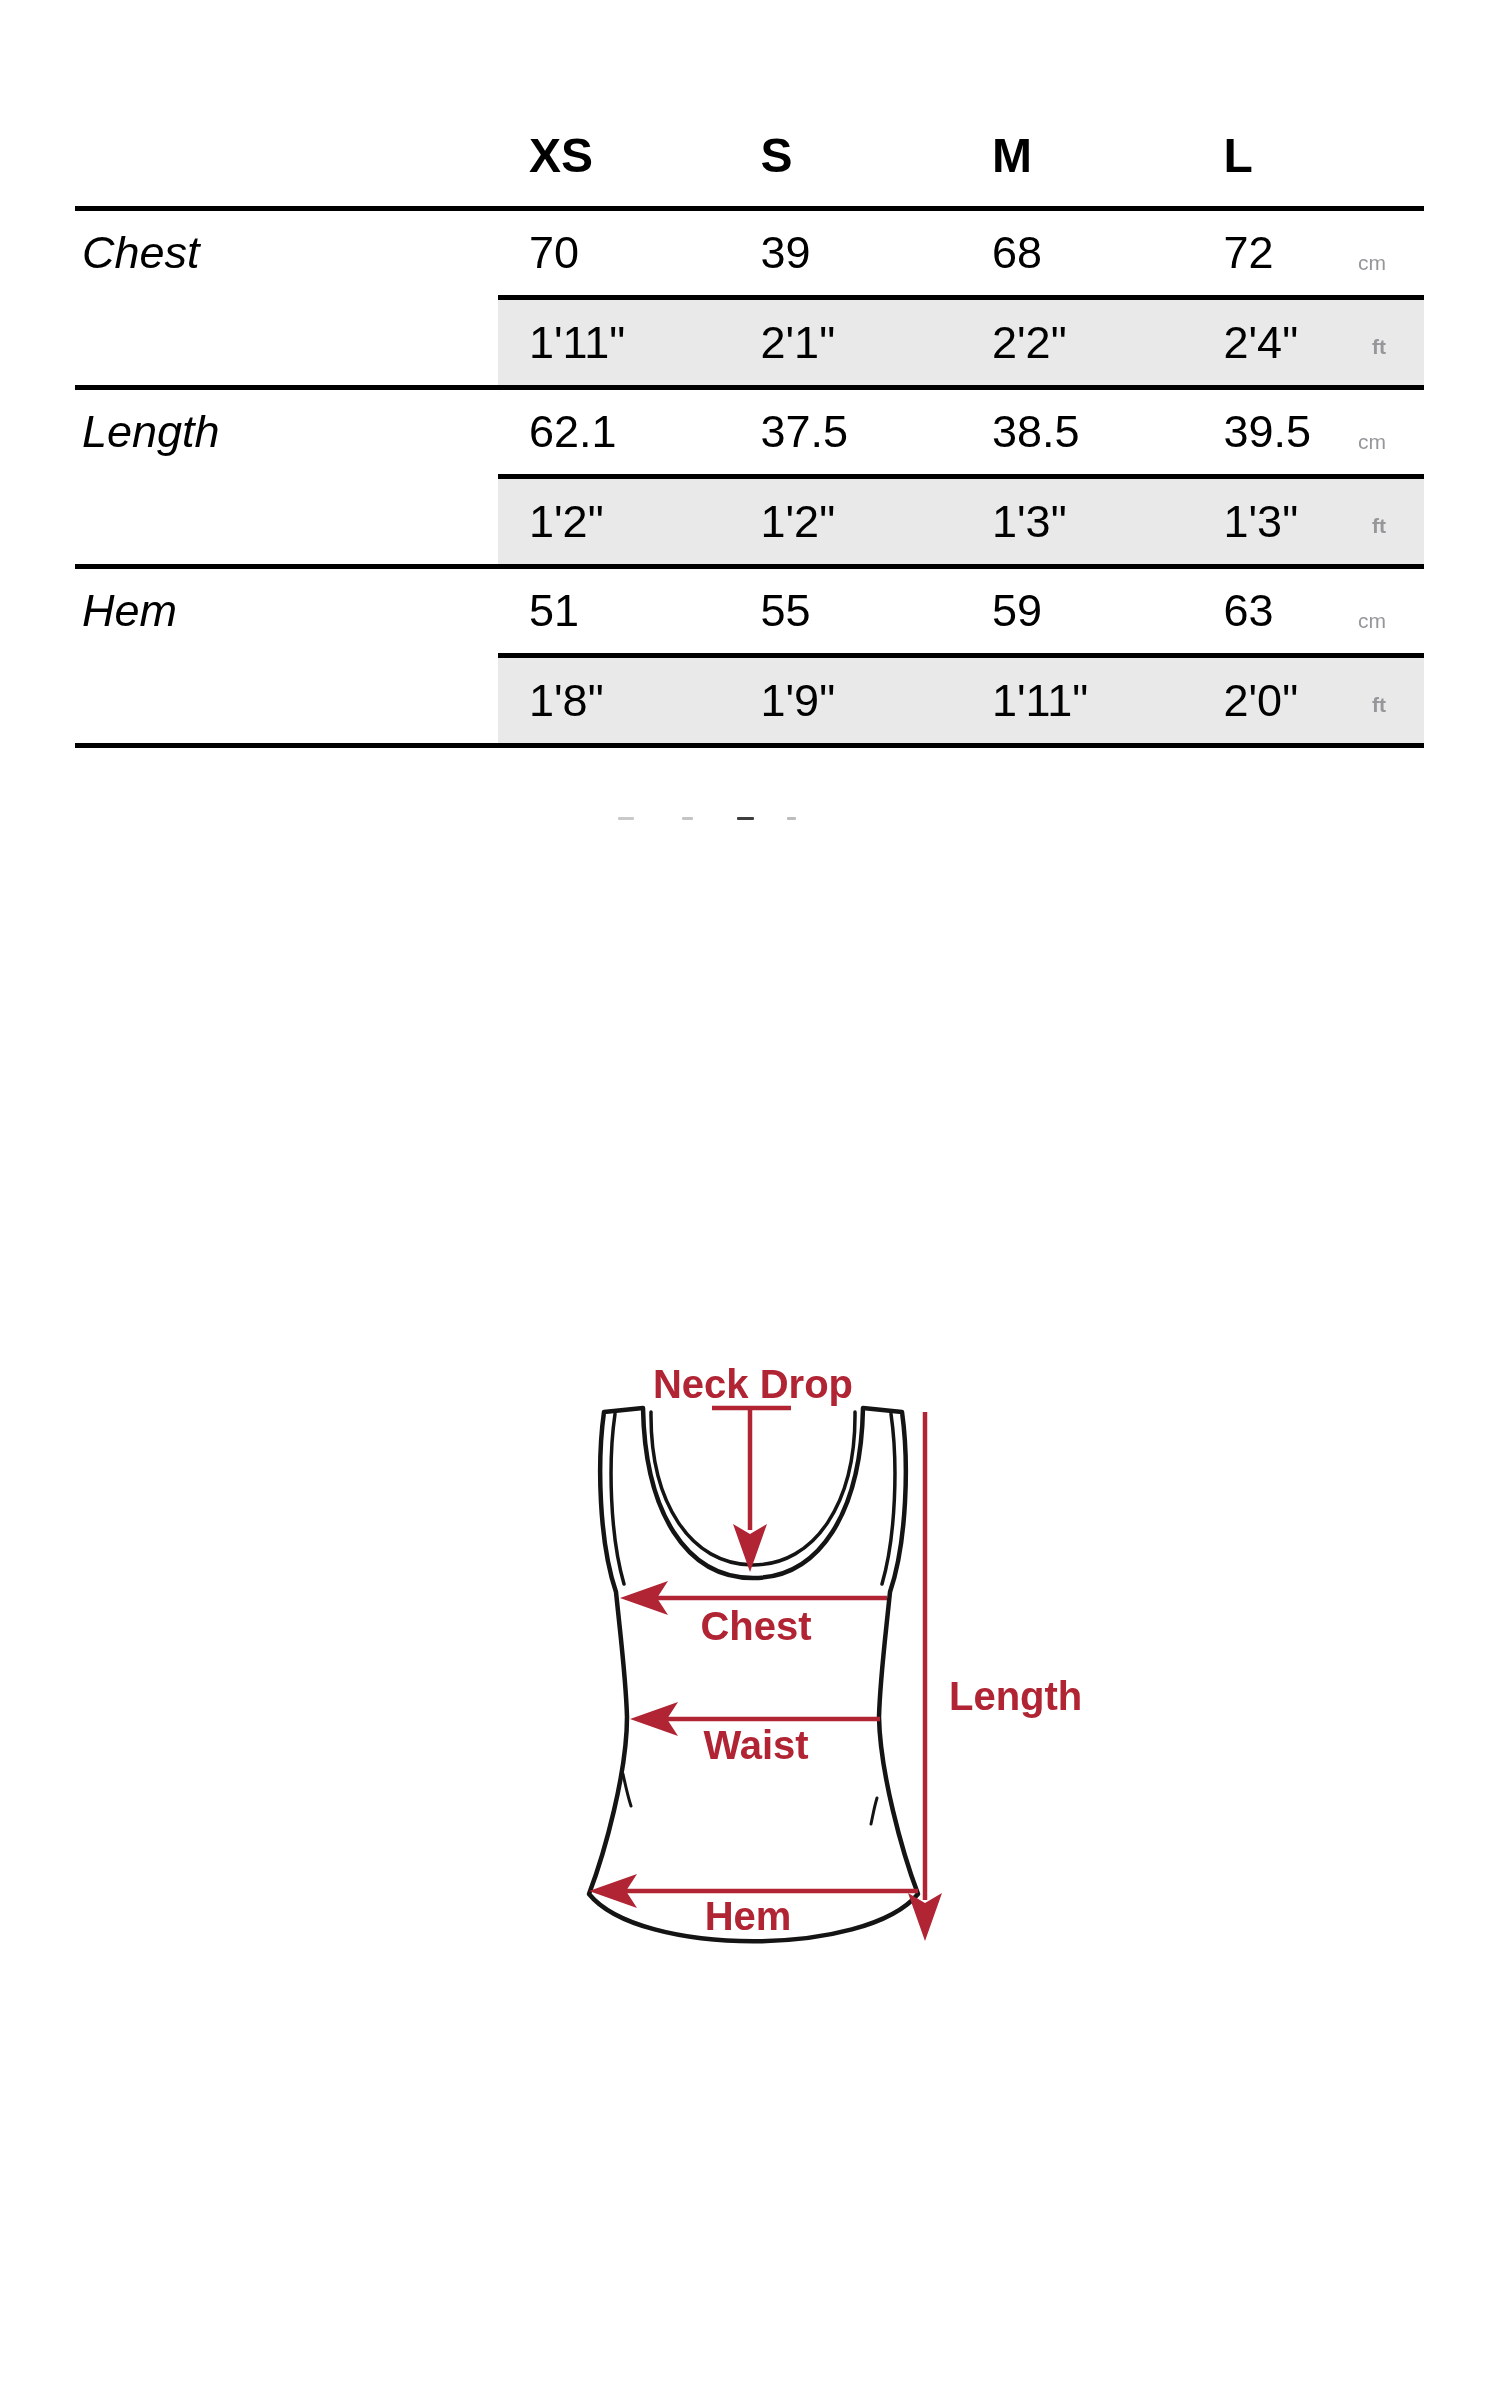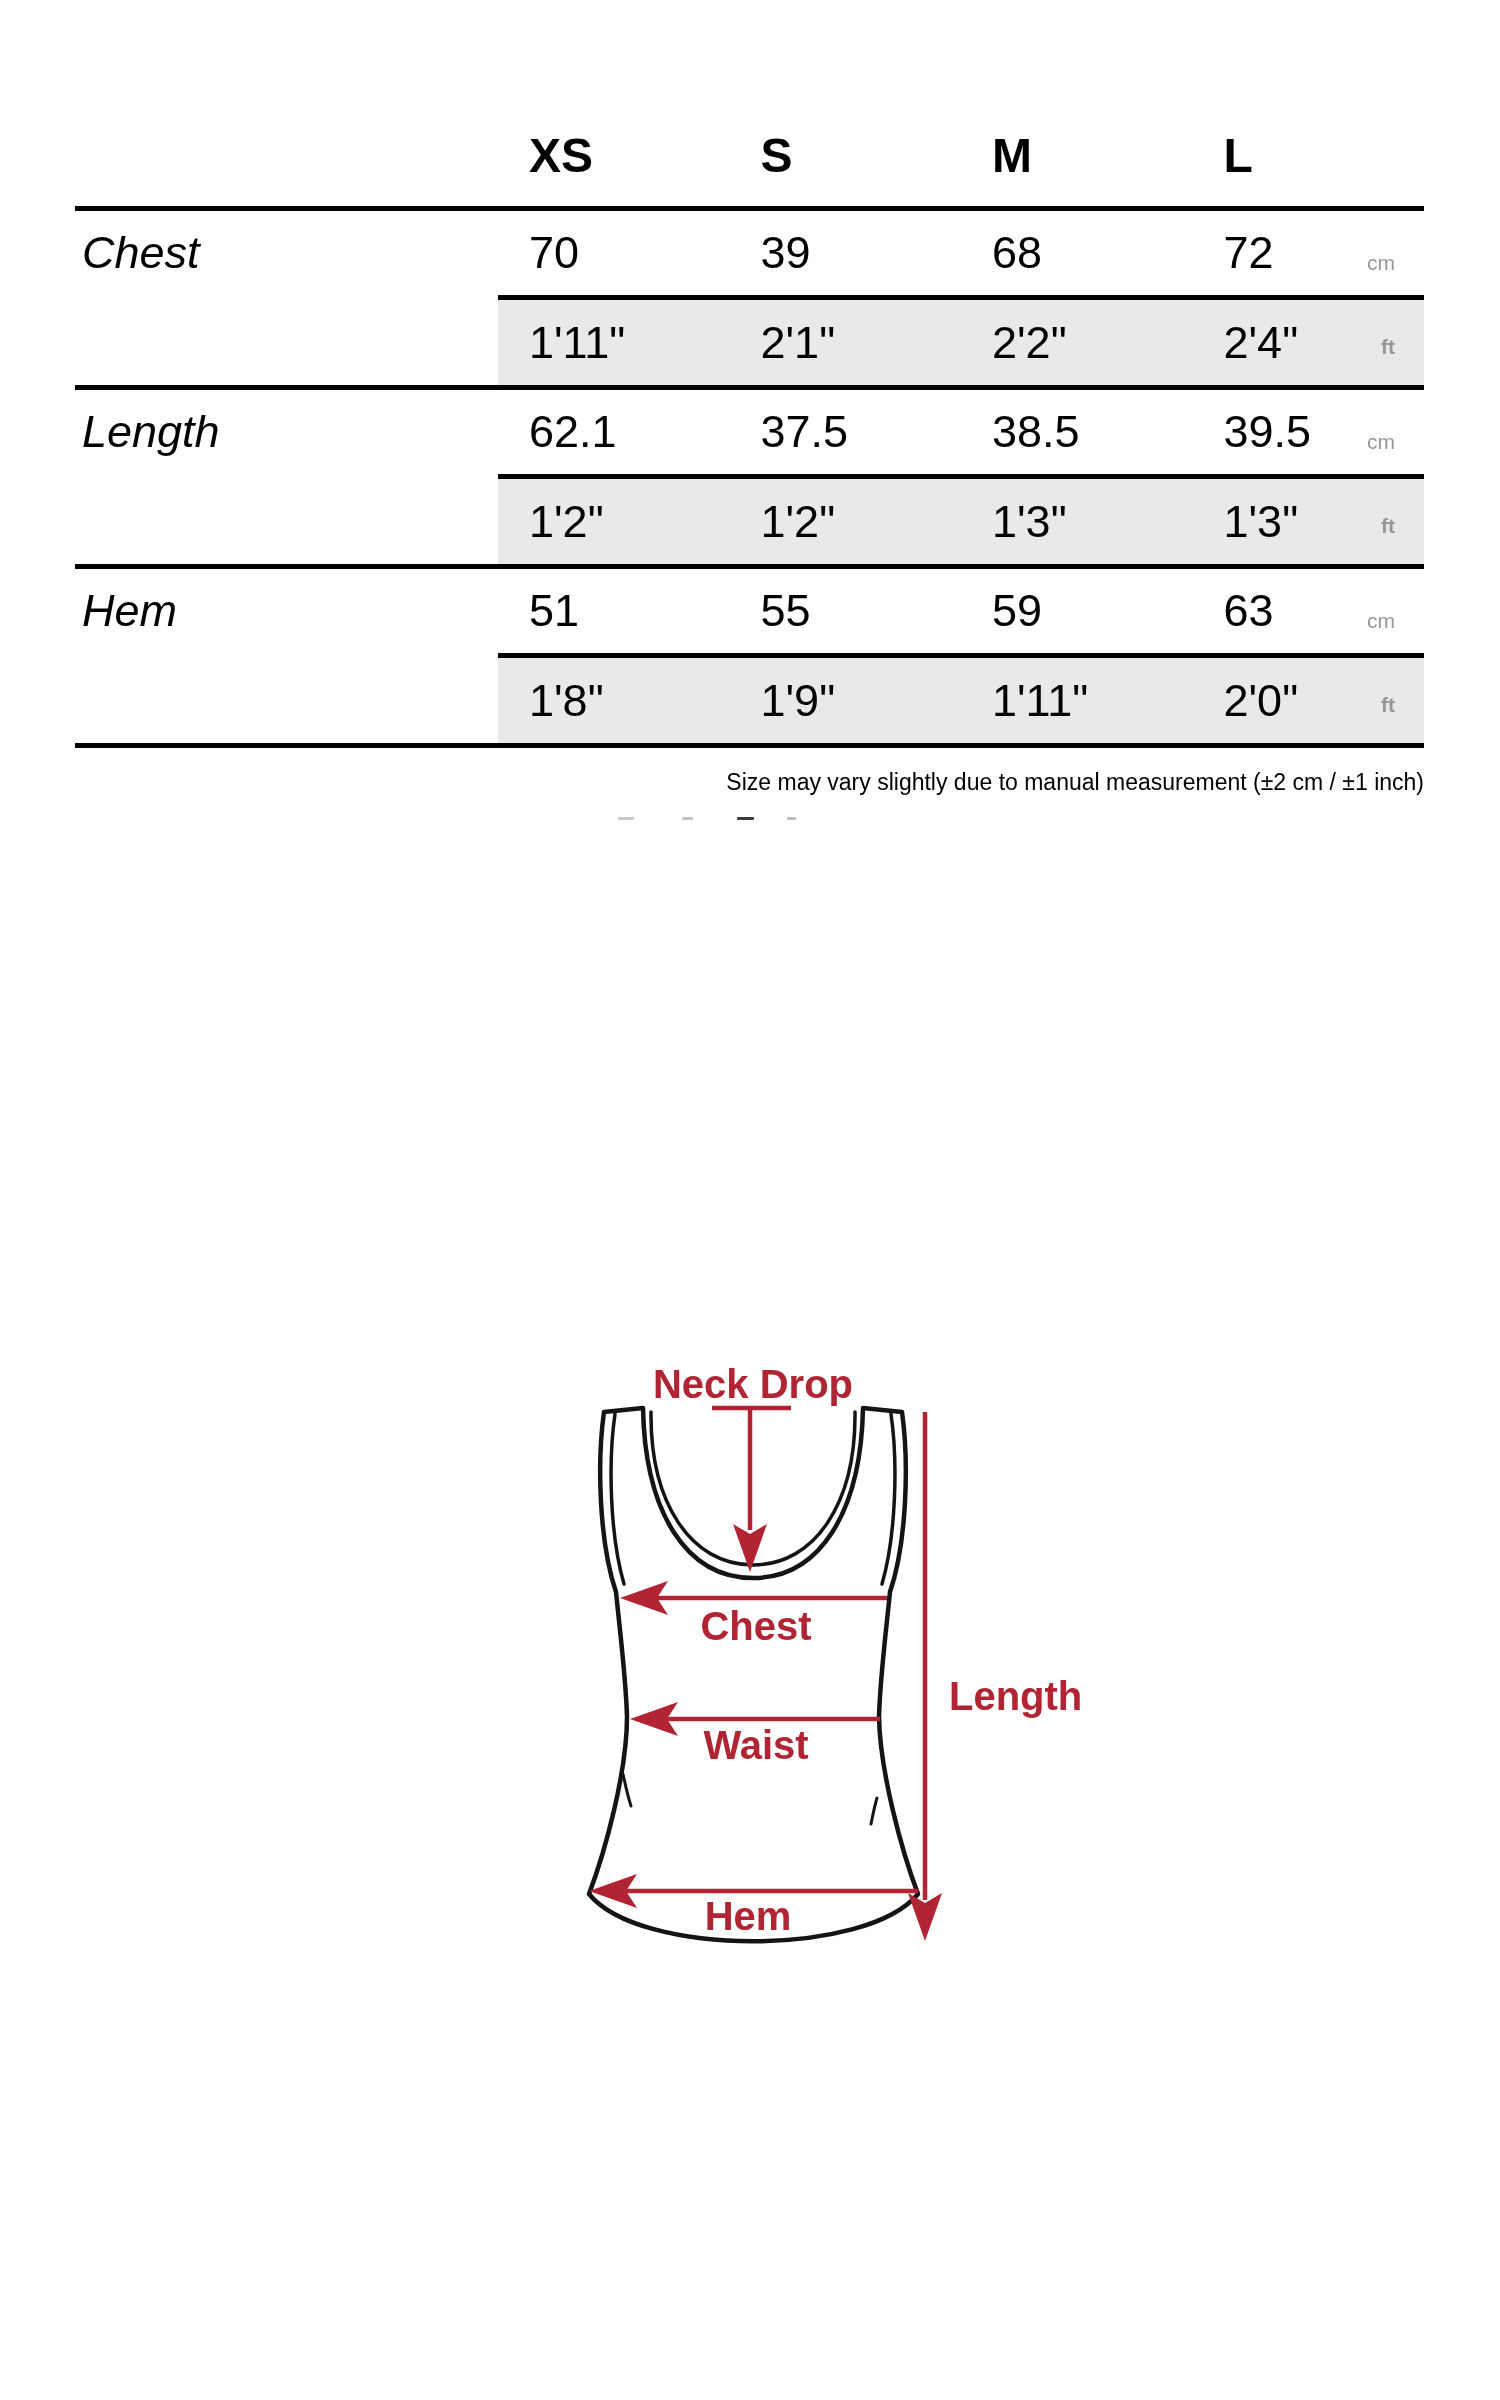--- a/index.html
+++ b/index.html
@@ -14,21 +14,21 @@
   .label-col{width:423px;flex:0 0 423px;box-sizing:border-box;padding-left:7px;}
   .data-col{width:231.5px;flex:0 0 231.5px;box-sizing:border-box;padding-left:31px;}
   .hdr-row .data-col{font-size:48px;font-weight:bold;color:#000;line-height:1;}
   .hr{height:5px;background:#000;}
   .cm-row{height:84px;display:flex;align-items:center;position:relative;}
   .cm-row .label-col{font-size:45px;font-style:italic;color:#000;}
   .cm-row .data-col{font-size:45px;color:#000;}
   .ft-band{margin-left:423px;width:926px;box-sizing:border-box;border-top:5px solid #000;background:#E9E9E9;}
   .ft-row{height:85px;display:flex;align-items:center;position:relative;}
   .ft-row .data-col{font-size:45px;color:#000;}
-  .unit{position:absolute;right:29px;font-size:21px;color:#97979B;}
+  .unit{position:absolute;right:38px;font-size:21px;color:#97979B;}
   .cm-row .unit{bottom:20px;}
   .ft-row .unit{bottom:26px;font-weight:bold;}
   .note-row{margin-top:21px;text-align:right;font-size:23px;color:#000;}
   
   .artifact{position:absolute;top:817px;left:0;width:1500px;height:4px;}
   .artifact span{position:absolute;top:0;height:3px;border-radius:1px;}
   .a1{left:618px;width:16px;background:#c9c9c9;}
   .a2{left:682px;width:11px;background:#c4c4c4;}
   .a3{left:737px;width:17px;background:#3d3d3d;}
   .a4{left:787px;width:9px;background:#bdbdbd;}
@@ -106,21 +106,20 @@
     <div class="ft-row">
       <div class="data-col">1'8"</div>
       <div class="data-col">1'9"</div>
       <div class="data-col">1'11"</div>
       <div class="data-col">2'0"</div>
       <div class="unit">ft</div>
     </div>
   </div>
   <div class="hr"></div>
 
-  <div class="note-row">Size may vary slightly due to manual measurement (±2 cm / ±1 inch)</div>
 </div>
 
 <div class="artifact">
   <span class="a1"></span>
   <span class="a2"></span>
   <span class="a3"></span>
   <span class="a4"></span>
 </div>
 
 <div class="diagram">

